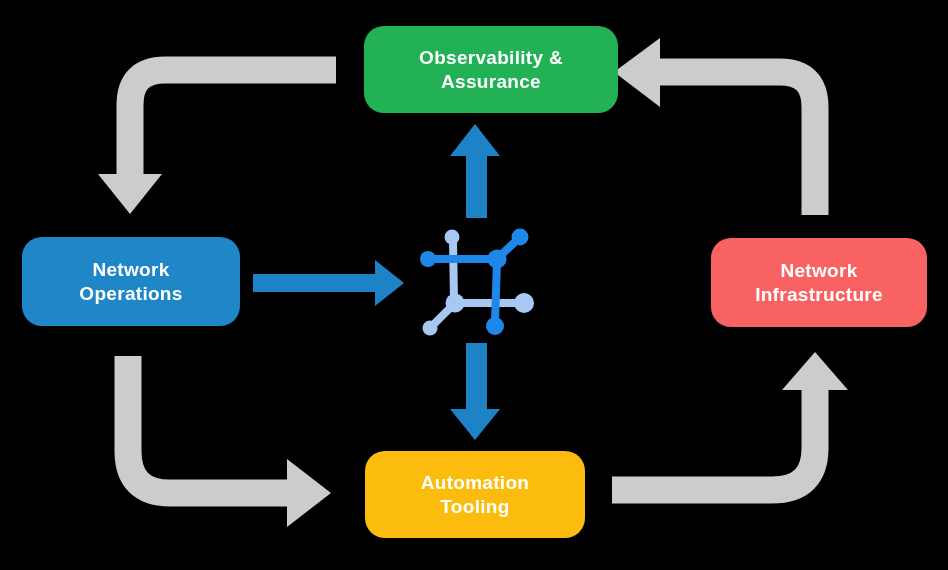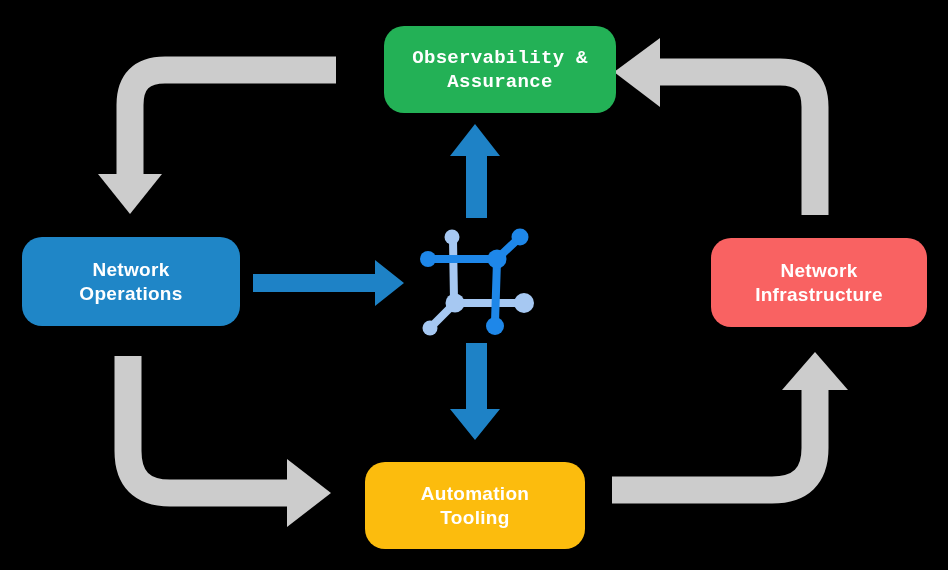--- a/index.html
+++ b/index.html
@@ -27,24 +27,24 @@
     align-items: center;
     justify-content: center;
     text-align: center;
     color: #ffffff;
     font-size: 19px;
     line-height: 24px;
     font-weight: 600;
     letter-spacing: 0.3px;
   }
   .node span { white-space: pre-line; }
-  .node-top    { left: 384px; top: 26px;  width: 232px; height: 87px; font-family: Liberation Mono, monospace; }
+  .node-top    { left: 364px; top: 26px;  width: 254px; height: 87px; }
   .node-left   { left: 22px;  top: 237px; width: 218px; height: 89px; }
   .node-right  { left: 711px; top: 238px; width: 216px; height: 89px; }
-  .node-bottom { left: 365px; top: 462px; width: 220px; height: 87px; }
+  .node-bottom { left: 365px; top: 451px; width: 220px; height: 87px; }
 
   .gray-shaft { fill: none; stroke-width: 27px; }
   .icon-line  { fill: none; stroke-width: 8px; stroke-linecap: round; }
 </style>
 </head>
 <body>
 
 <div class="canvas">
 
   <svg class="layer" width="948" height="570" viewBox="0 0 948 570">

